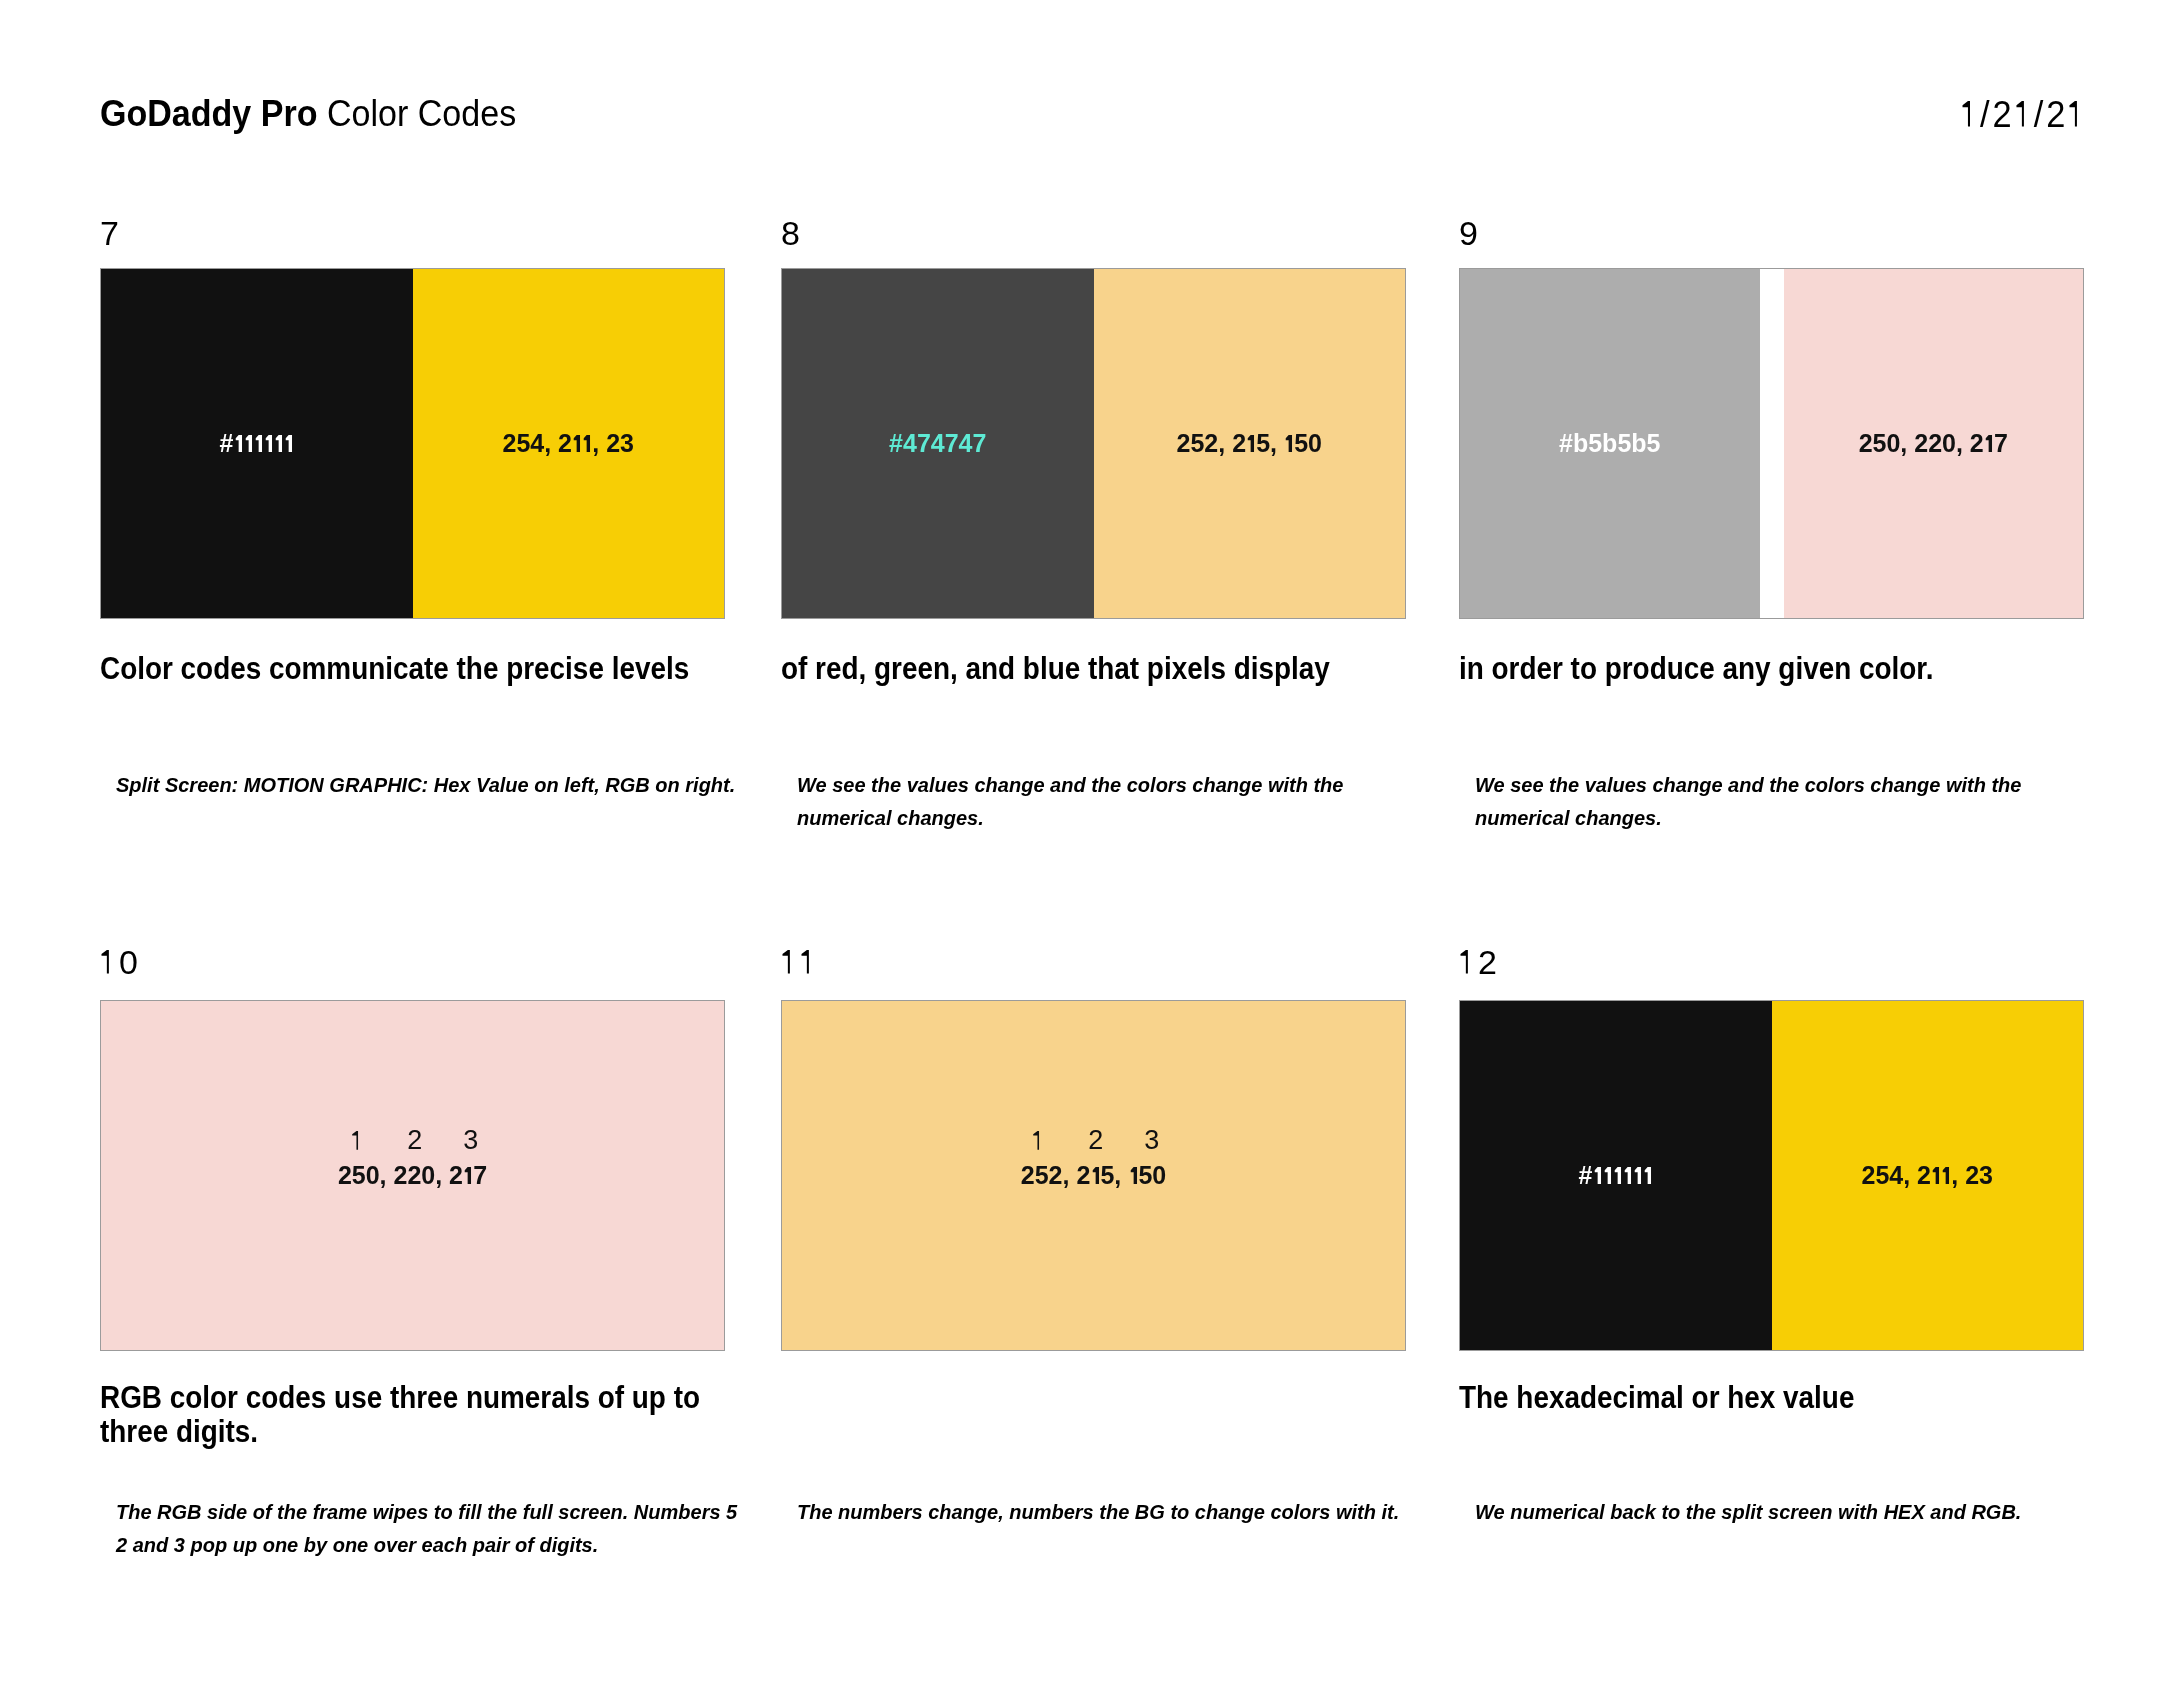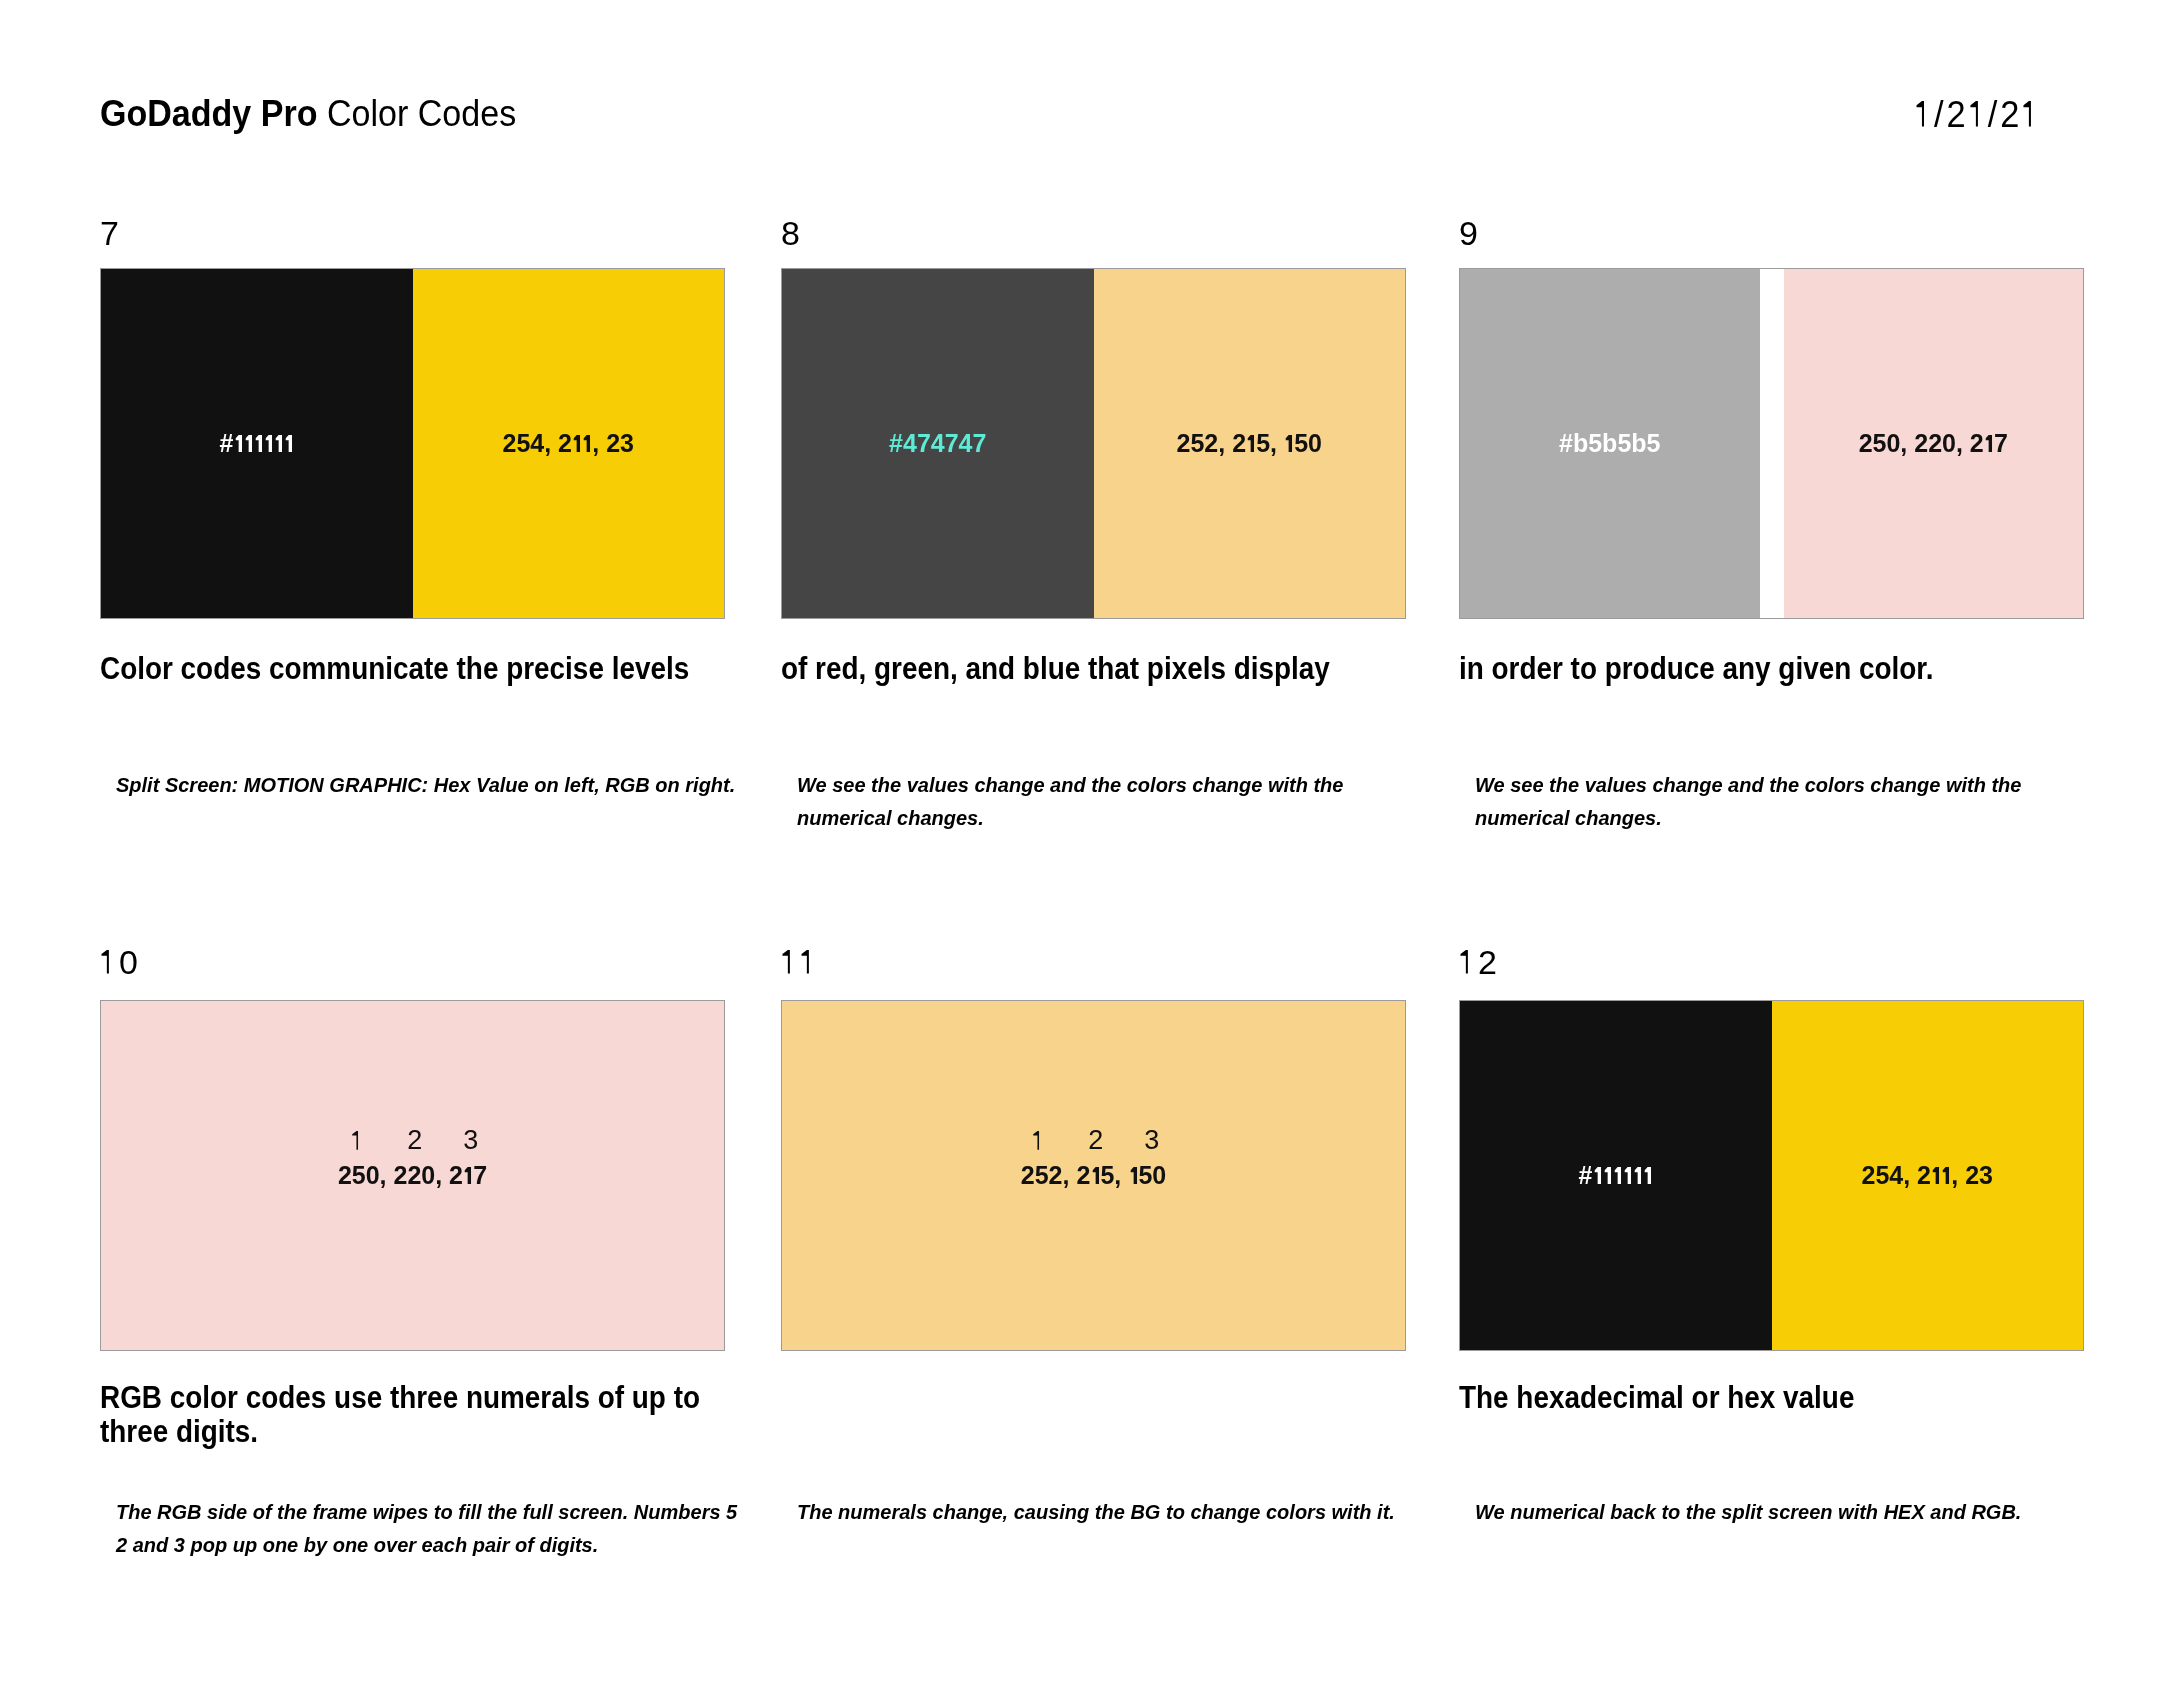--- a/index.html
+++ b/index.html
@@ -10,21 +10,21 @@
   .doc-header,.doc-date,.panel-number,.panel-headline,.panel-desc,.sw-label,.digit-row{
      will-change:opacity;-webkit-font-smoothing:antialiased;}
   .page{position:relative;width:2184px;height:1687px;background:#fff;overflow:hidden;}
 
   
   .doc-header{position:absolute;left:100px;top:92px;height:44px;white-space:nowrap;text-align:center;}
   .doc-header .t{display:inline-block;transform:scaleX(.92);transform-origin:left top;
                  font-size:37px;line-height:44px;}
   .brand{font-weight:700;}
   .subtitle{font-weight:400;}
-  .doc-date{position:absolute;left:1915px;top:93px;height:44px;white-space:nowrap;}
+  .doc-date{position:absolute;left:1961px;top:93px;height:44px;white-space:nowrap;}
   .doc-date .t{display:inline-block;transform:scaleX(.93);transform-origin:left top;
                font-size:37px;line-height:44px;font-weight:400;letter-spacing:3.1px;}
 
   
   .panel{position:absolute;width:625px;}
   .col-1{left:100px;} .col-2{left:781px;} .col-3{left:1459px;}
   .row-1{top:221px;}  .row-2{top:950px;}
 
   .panel-number{position:absolute;left:0;top:0;height:24.5px;line-height:24.5px;white-space:nowrap;}
   .panel-number .t{display:inline-block;font-size:34px;line-height:24.5px;font-weight:400;}
@@ -174,21 +174,21 @@
           <span>3</span>
         </span>
         <span class="sw-label">252, 2<svg class="one" viewBox="0 0 386 702" preserveAspectRatio="none">
               <path fill="currentColor" d="M321 0 H186 L69 134 V213 H186 V702 H321 Z"></path>
             </svg>5, <svg class="one" viewBox="0 0 386 702" preserveAspectRatio="none">
               <path fill="currentColor" d="M321 0 H186 L69 134 V213 H186 V702 H321 Z"></path>
             </svg>50</span>
       </div>
     </div>
     <div class="panel-headline"></div>
-    <div class="panel-desc">The numerals change, causing the BG to change colors with it.</div>
+    <div class="panel-desc">The numbers change, numbers the BG to change colors with it.</div>
   </div>
 
   <div class="panel col-3 row-2">
     <div class="panel-number"><span class="t"><svg class="one1" viewBox="0 0 556 692" preserveAspectRatio="none">
             <path fill="currentColor" d="M261 0 H202 L44 118 V168 H202 V692 H261 Z"></path>
           </svg>2</span></div>
     <div class="swatch" style="border-color: rgb(155, 155, 155);">
       <div class="half" style="background: rgb(17, 17, 17); color: rgb(255, 255, 255);">
         <span class="sw-label">#<svg class="one" viewBox="0 0 386 702" preserveAspectRatio="none">
               <path fill="currentColor" d="M321 0 H186 L69 134 V213 H186 V702 H321 Z"></path>

